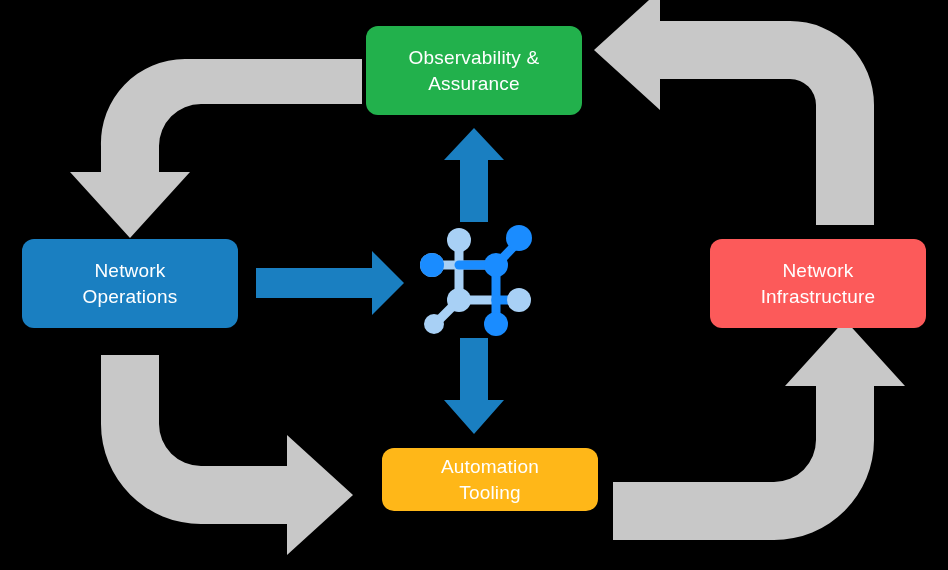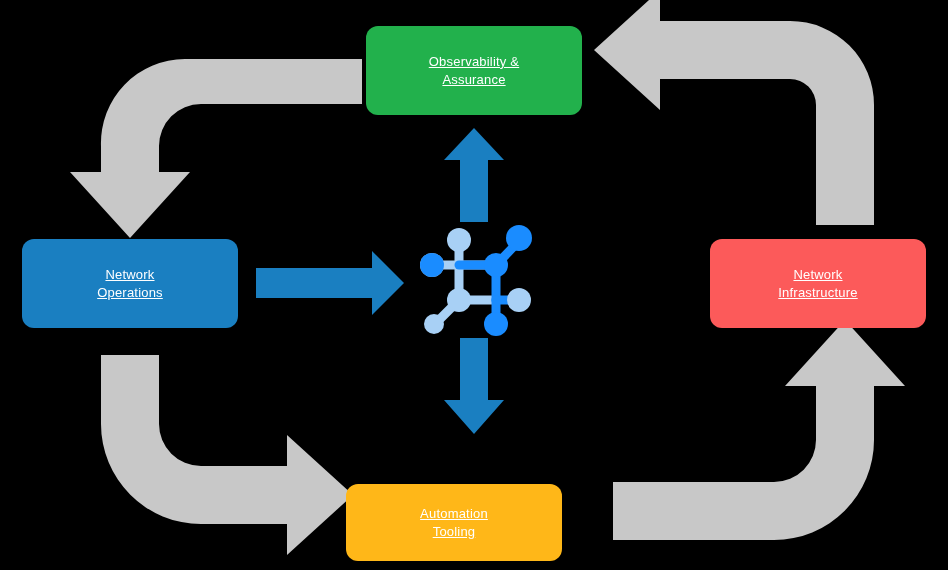--- a/index.html
+++ b/index.html
@@ -21,40 +21,39 @@
     background: #000000;
   }
   .node-box {
     position: absolute;
     display: flex;
     align-items: center;
     justify-content: center;
     text-align: center;
     border-radius: 12px;
     color: #ffffff;
-    font-size: 13px;
+    font-size: 19px;
     line-height: 1.35;
     font-weight: 400;
     letter-spacing: 0.2px;
     box-sizing: border-box;
     padding: 6px 10px;
     white-space: pre-line;
-    text-decoration: underline;
   }
   #box-observability {
     left: 366px;  top: 26px;  width: 216px; height: 89px;
   }
   #box-operations {
     left: 22px;   top: 239px; width: 216px; height: 89px;
   }
   #box-infrastructure {
     left: 710px;  top: 239px; width: 216px; height: 89px;
   }
   #box-automation {
-    left: 346px;  top: 448px; width: 216px; height: 77px; margin-top: 36px;
+    left: 382px;  top: 448px; width: 216px; height: 63px;
   }
   .svg-layer {
     position: absolute;
     left: 0; top: 0;
     width: 948px;
     height: 570px;
   }
 </style>
 </head>
 <body>

